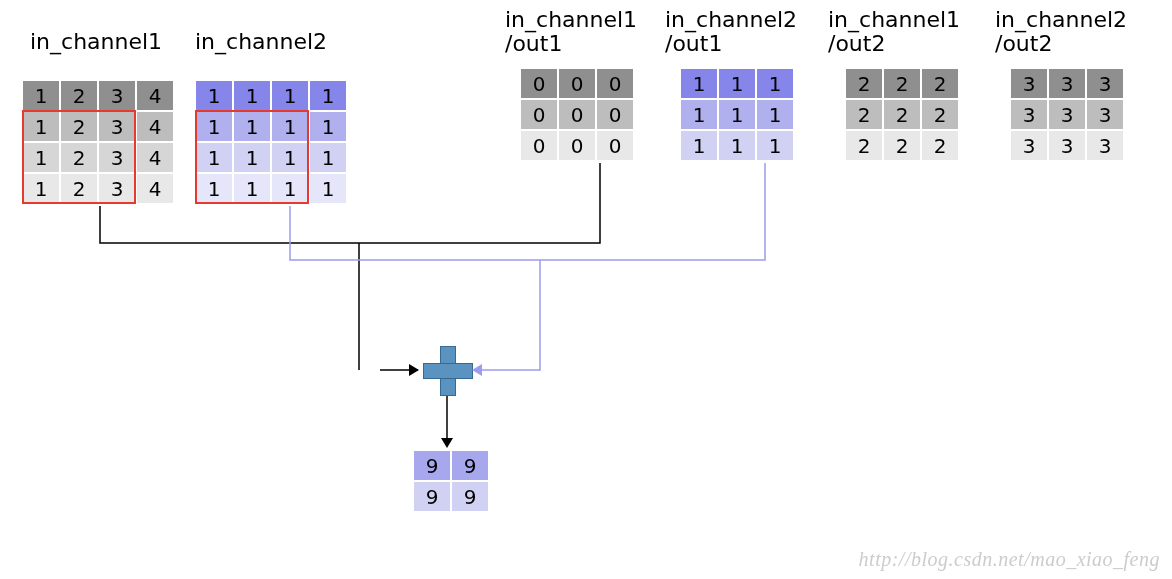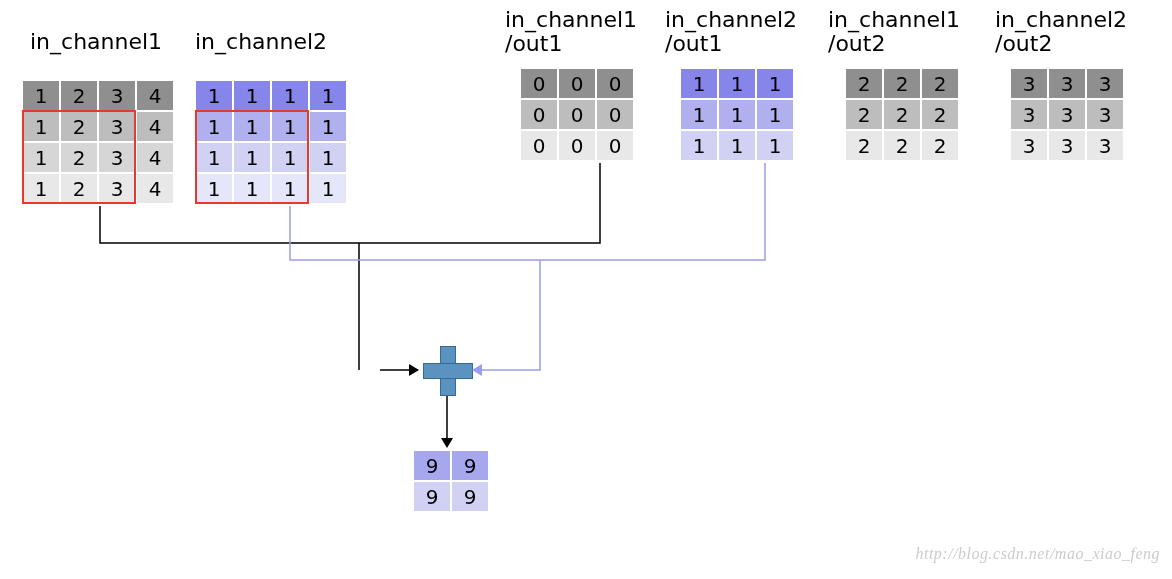--- a/index.html
+++ b/index.html
@@ -35,23 +35,23 @@
   }
   .redbox {
     position: absolute;
     border: 2px solid #e63a2e;
     pointer-events: none;
   }
   svg.lines { position: absolute; top: 0; left: 0; pointer-events: none; }
   .watermark {
     position: absolute;
     right: 12px;
-    bottom: 16px;
+    bottom: 8px;
     color: #ccc;
-    font-size: 16px;
+    font-size: 20px;
     font-style: italic;
     letter-spacing: 0.5px;
     font-family: serif;
     text-align: right;
   }
   .plus {
     position: absolute;
     width: 48px;
     height: 48px;
   }

